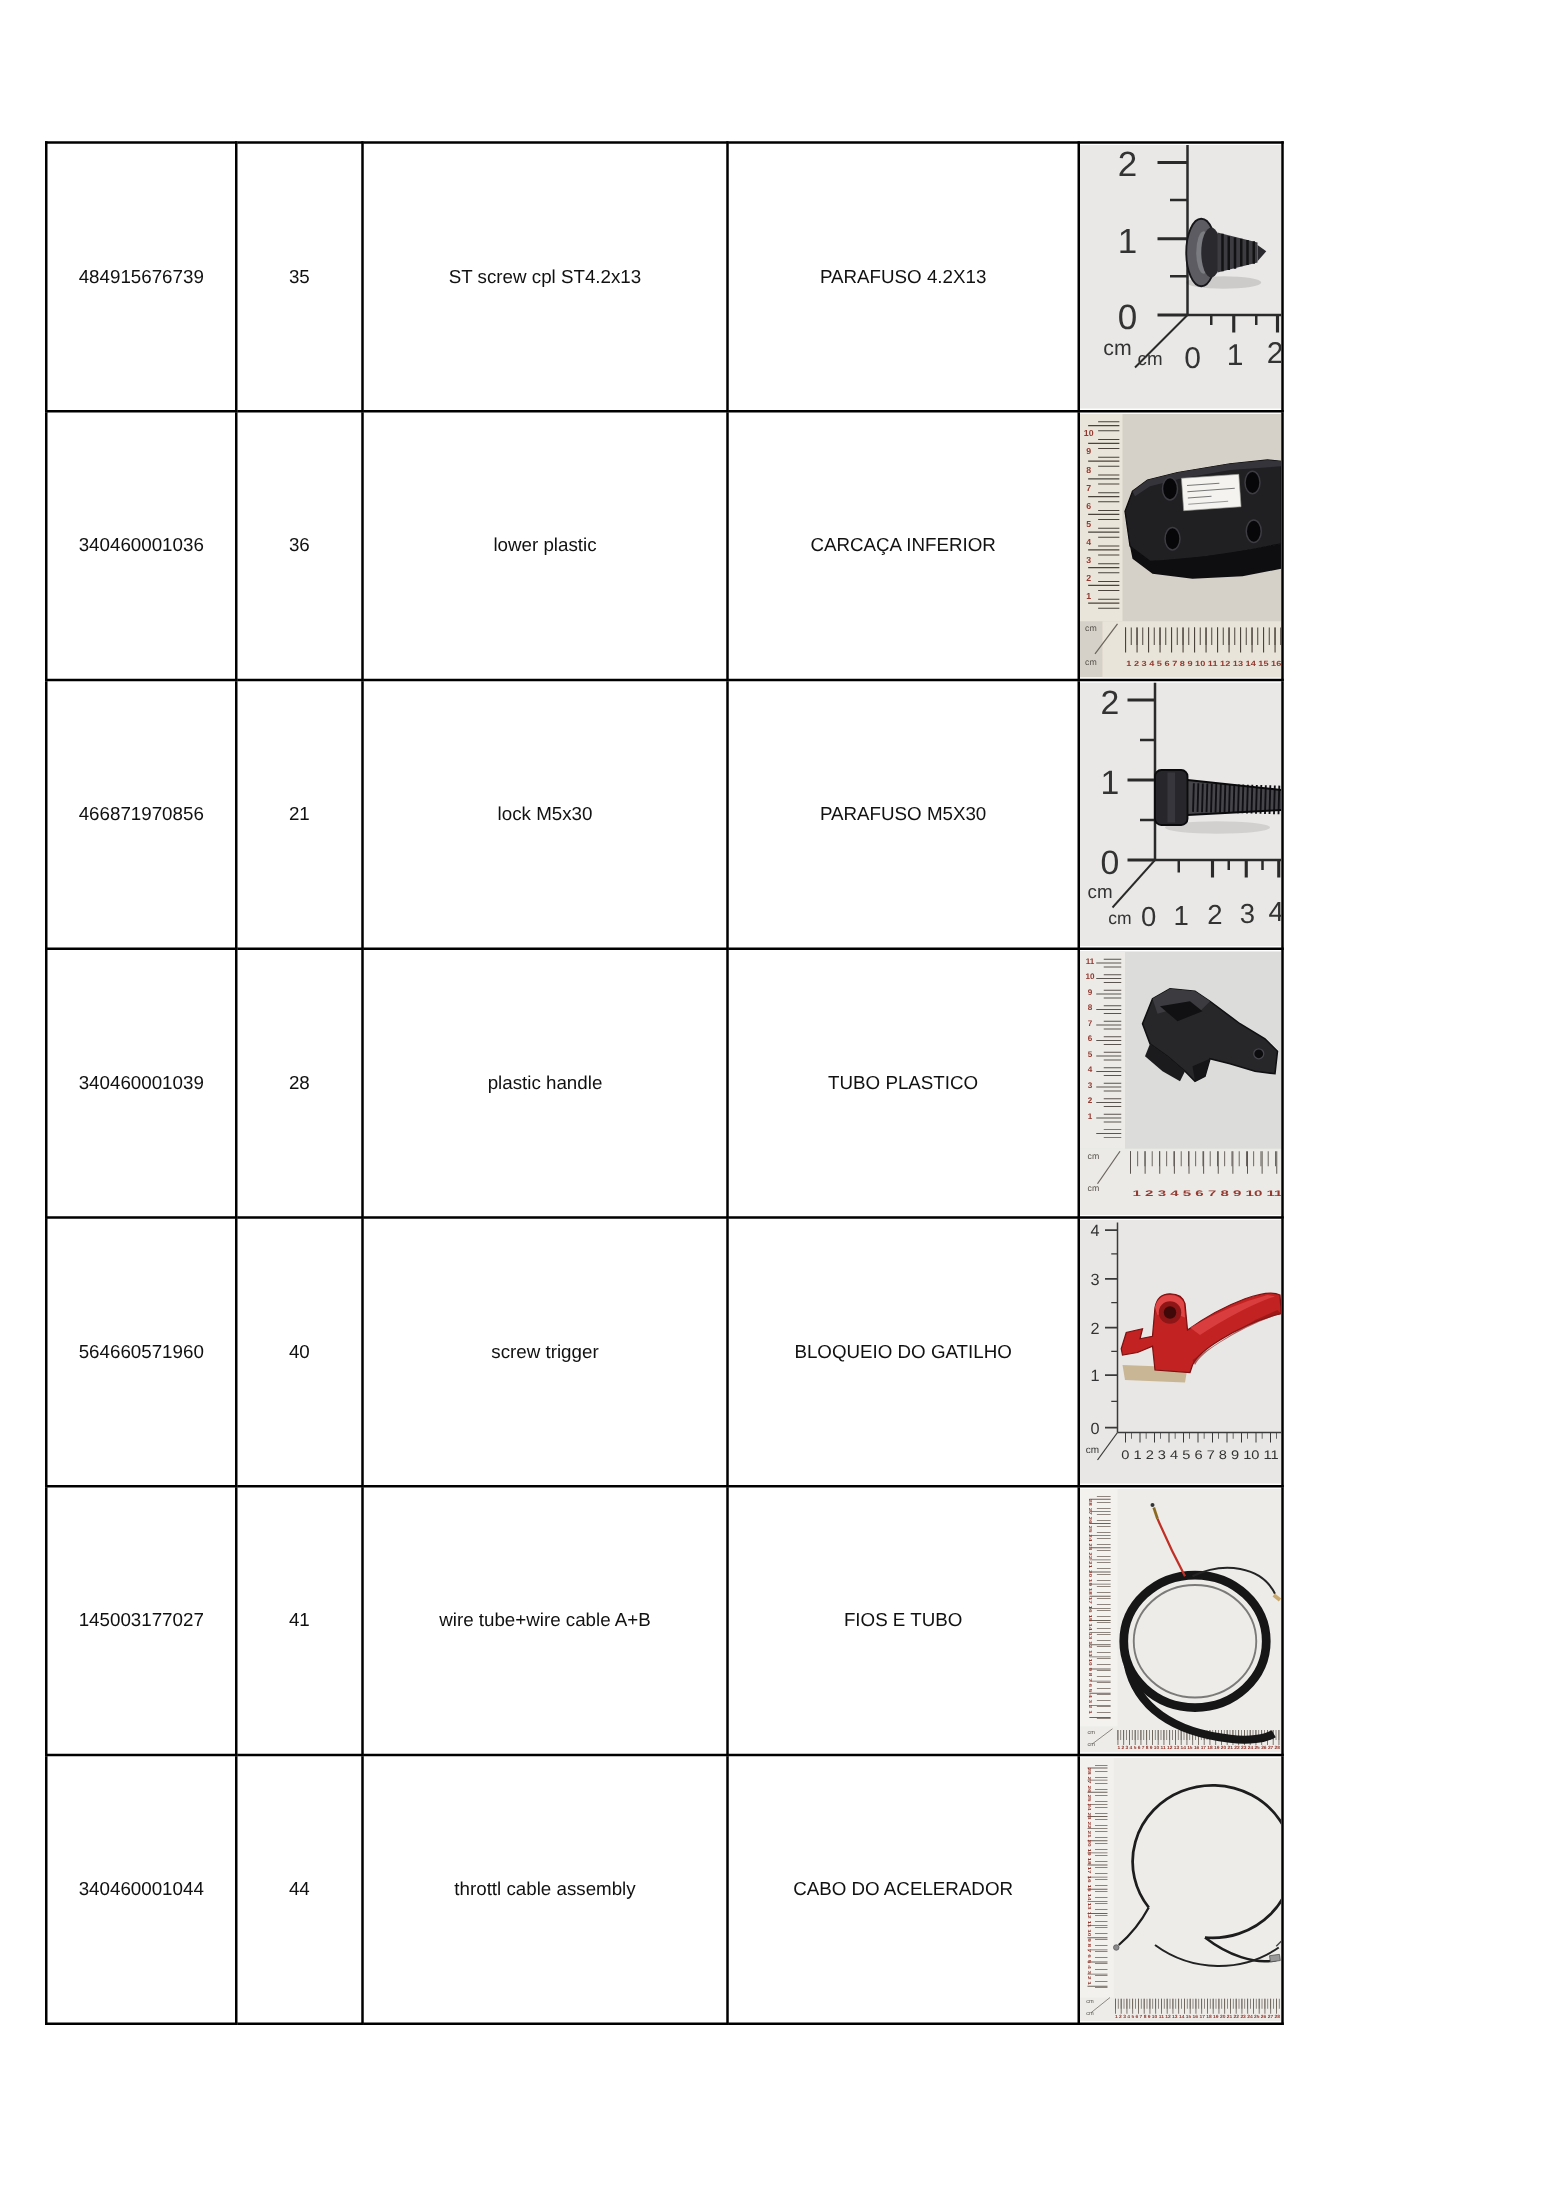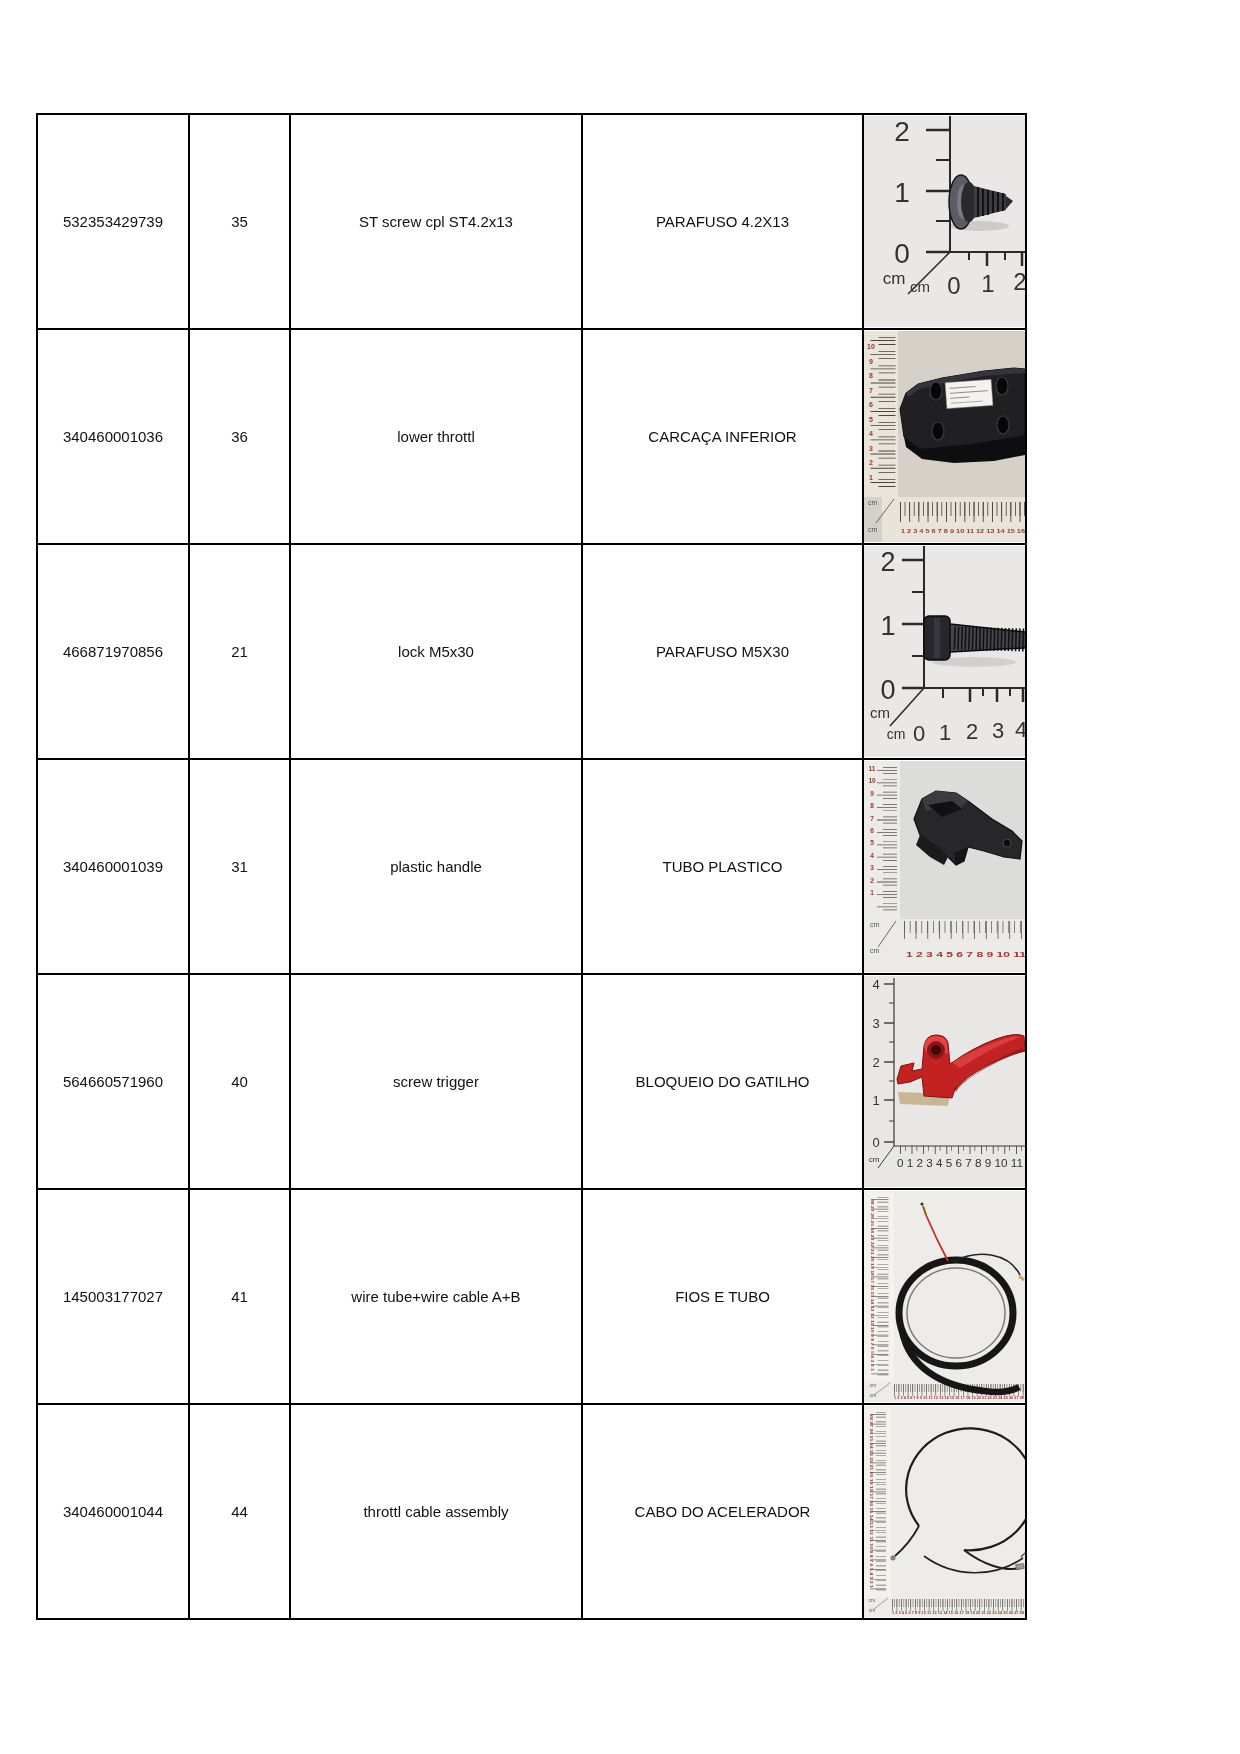--- a/index.html
+++ b/index.html
@@ -24,21 +24,21 @@
     <colgroup>
       <col class="c1">
         <col class="c2">
         <col class="c3">
         <col class="c4">
         <col class="c5">
     </colgroup>
 
     <tbody>
         <tr>
-      <td><span>532353429739</span></td>
+      <td><span>484915676739</span></td>
       <td><span>35</span></td>
       <td><span>ST screw cpl ST4.2x13</span></td>
       <td><span>PARAFUSO 4.2X13</span></td>
       <td class="photo">
         <span class="photo-wrap">
         <svg viewBox="0 0 161 211" preserveAspectRatio="none">
           <rect width="161" height="211" fill="#e9e8e6"></rect>
           <g stroke="#2a2a2a">
             <line x1="86" y1="0" x2="86" y2="136" stroke-width="2"></line>
             <line x1="62" y1="14" x2="86" y2="14" stroke-width="2.5"></line>
@@ -80,21 +80,21 @@
             <path d="M142,80 L149,85 L142,93 Z" fill="#2a2a2e"></path>
           </g>
         </svg>
         </span>
       </td>
     </tr>
 
     <tr>
       <td><span>340460001036</span></td>
       <td><span>36</span></td>
-      <td><span>lower throttl</span></td>
+      <td><span>lower plastic</span></td>
       <td><span>CARCAÇA INFERIOR</span></td>
       <td class="photo">
         <span class="photo-wrap">
         <svg viewBox="0 0 161 211" preserveAspectRatio="none">
           <rect width="161" height="211" fill="#d6d1c8"></rect>
           <rect x="0" y="0" width="34" height="166" fill="#eae5da"></rect>
           <rect x="18" y="166" width="143" height="45" fill="#e9e4d9"></rect>
           <line x1="23" y1="6" x2="23" y2="160" stroke="#4a443d" stroke-width="17" stroke-dasharray="0.8 6.3"></line>
           <line x1="19" y1="9" x2="19" y2="160" stroke="#4a443d" stroke-width="25" stroke-dasharray="0.9 13.3"></line>
           <g font-size="7" text-anchor="middle">
@@ -181,21 +181,21 @@
             <rect x="60" y="70" width="26" height="44" rx="5" fill="#27272b" stroke="#0b0b0d" stroke-width="1.5"></rect>
             <rect x="70" y="72" width="6" height="40" fill="#3d3d44" opacity="0.7"></rect>
           </g>
         </svg>
         </span>
       </td>
     </tr>
 
     <tr>
       <td><span>340460001039</span></td>
-      <td><span>31</span></td>
+      <td><span>28</span></td>
       <td><span>plastic handle</span></td>
       <td><span>TUBO PLASTICO</span></td>
       <td class="photo">
         <span class="photo-wrap">
         <svg viewBox="0 0 161 211" preserveAspectRatio="none">
           <rect width="161" height="211" fill="#dcdcda"></rect>
           <rect x="0" y="0" width="36" height="158" fill="#ecebe7"></rect>
           <rect x="0" y="158" width="161" height="53" fill="#eceae6"></rect>
           <line x1="26" y1="6" x2="26" y2="150" stroke="#5a554e" stroke-width="14" stroke-dasharray="0.7 5.5"></line>
           <line x1="23" y1="9" x2="23" y2="150" stroke="#5a554e" stroke-width="20" stroke-dasharray="0.8 11.6"></line>

